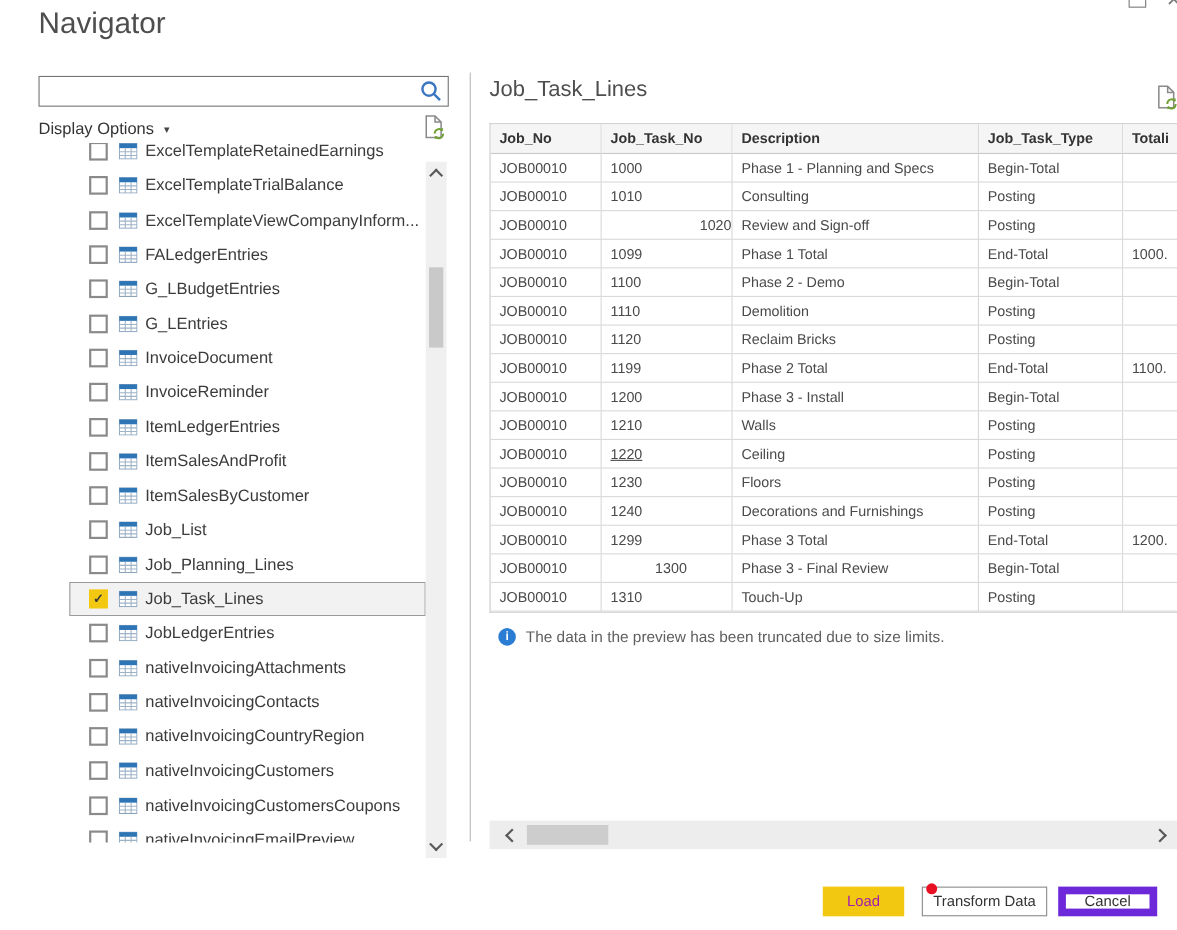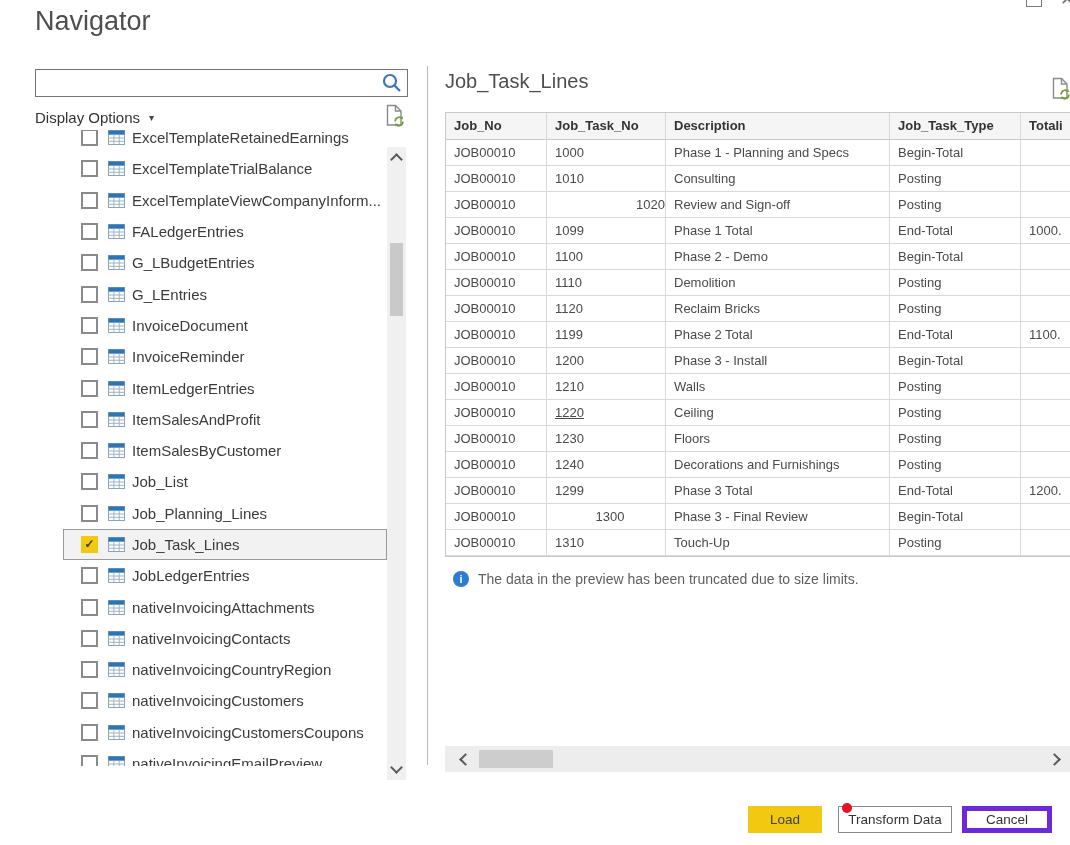--- a/index.html
+++ b/index.html
@@ -61,23 +61,23 @@
   .t-cell.th{background:#f5f5f5;font-weight:bold;color:#333;height:27px;line-height:26px;border-bottom:1px solid #c9c9c9;}
 
   .notice{left:438px;top:571px;display:flex;align-items:center;gap:9px;}
   .info-ic{width:16px;height:16px;border-radius:50%;background:var(--info);color:#fff;
     font-size:11px;font-weight:bold;text-align:center;line-height:16px;flex:0 0 auto;}
   .notice-text{font-size:14px;color:#5f5f5f;}
 
   
   .btn{position:absolute;top:806px;height:27px;box-sizing:border-box;font-size:13.5px;
     display:flex;align-items:center;justify-content:center;font-family:inherit;cursor:default;}
-  .btn-load{left:748px;width:74px;background:var(--accent);border:none;color:#404040;}
+  .btn-load{left:748px;width:74px;background:var(--accent);border:none;color:#a21caf;}
   .btn-transform{left:838px;width:114px;background:#fff;border:1px solid #8a8a8a;color:#333;}
-  .btn-cancel{left:962px;width:90px;background:#fff;border:5px solid #6d28d9;color:#333;}
+  .btn-cancel{left:962px;width:90px;background:#fff;border:7px solid #6d28d9;color:#333;}
   .red-dot{position:absolute;left:3px;top:-4px;width:10px;height:10px;border-radius:50%;background:var(--red);}
 </style>
 </head>
 <body style="--accent: #F2C811; --red: #E81123; --info: #2B7CD3; --blue: #3B76C0; --tblblue: #2E75B6; --green: #6FA132;">
 
 <div class="abs dlg-title">Navigator</div>
 <div class="abs win-max"></div>
 <div class="abs win-close">✕</div>
 
 <div class="abs search-box">

